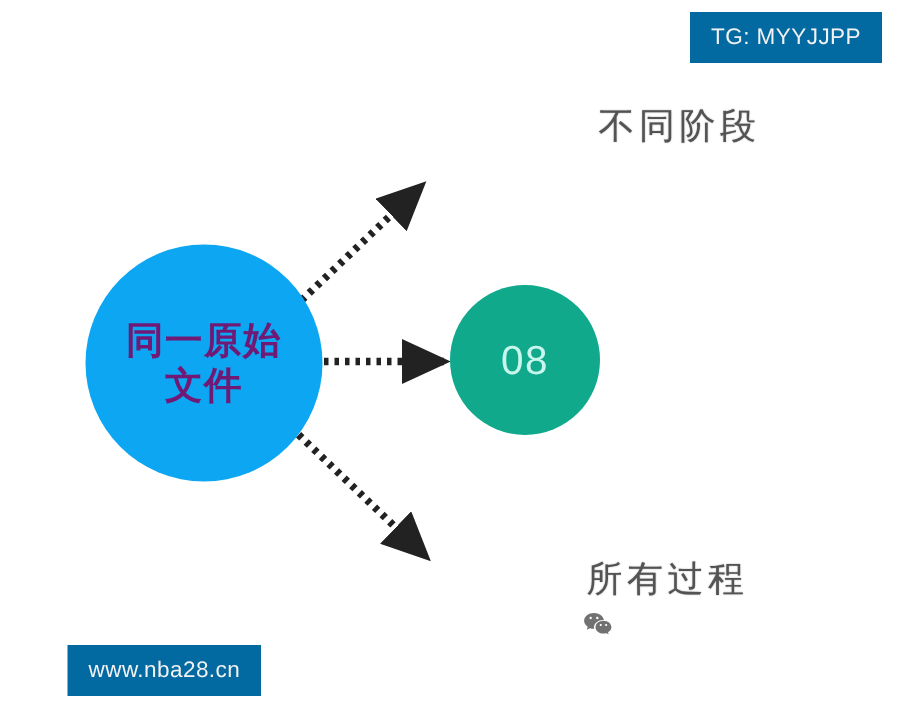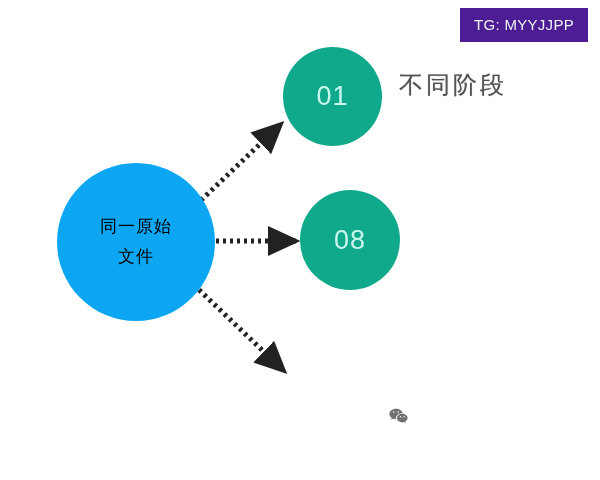--- a/index.html
+++ b/index.html
@@ -38,26 +38,26 @@
     box-sizing: border-box;
   }
   .node-root {
     left: 57px;
     top: 163px;
     width: 158px;
     height: 158px;
     background: #0CA6F2;
   }
   .node-root .root-label {
-    color: #000000;
-    font-size: 17px;
+    color: #701a75;
+    font-size: 25px;
     line-height: 30px;
     letter-spacing: 1px;
     white-space: pre-line;
-    font-weight: 400;
+    font-weight: 700;
   }
   .node-step {
     background: #10A98C;
   }
   .node-step .step-num {
     color: #c8f6ec;
     font-size: 27px;
     line-height: 1;
     letter-spacing: 1px;
     font-weight: 400;
@@ -77,21 +77,21 @@
     opacity: 0.82;
     text-shadow: 0 0 1px rgba(0,0,0,0.55);
   }
   #label-01 { left: 399px; top: 73px; }
   #label-02 { left: 415px; top: 208px; }
   #label-03 { left: 391px; top: 375px; }
 
   
   .wm-badge {
     position: absolute;
-    background: #4c1d95;
+    background: #0369a1;
     color: #f2f2f2;
     font-size: 15px;
     letter-spacing: 0.3px;
     line-height: 1;
     padding: 9px 14px 10px 14px;
     white-space: nowrap;
     margin-left: 31px;
   }
   #wm-tg  { right: 12px; top: 8px; }
   #wm-url { left: 14px; bottom: 16px; }
@@ -131,32 +131,31 @@
     <line x1="216" y1="241" x2="296" y2="241" stroke="#222222" stroke-width="5" stroke-dasharray="3 4" stroke-linecap="butt" marker-end="url(#arrowhead)"></line>
 
     <line x1="194" y1="285" x2="284" y2="371" stroke="#222222" stroke-width="5" stroke-dasharray="3 4" stroke-linecap="butt" marker-end="url(#arrowhead)"></line>
   </svg>
 
   <div class="node-circle node-root">
     <span class="root-label">同一原始
 文件</span>
   </div>
 
-  <div class="node-circle node-step" id="node-01">
-    <span class="step-num">01</span>
-  </div>
   <div class="branch-label" id="label-01">不同阶段</div>
 
   <div class="node-circle node-step" id="node-02">
     <span class="step-num">08</span>
   </div>
 
+  <div class="branch-label" id="label-03">所有过程</div>
 
   <div class="wm-badge" id="wm-tg">TG: MYYJJPP</div>
 
+  <div class="wm-badge" id="wm-url">www.nba28.cn</div>
 
   <div id="wm-wechat">
     <span>
       <svg class="wechat-icon" width="19" height="16" viewBox="0 0 19 16" aria-hidden="true">
         <path d="M7.0 0.7C3.3 0.7 0.4 3.0 0.4 5.9c0 1.6 0.9 3.0 2.4 4.0L2.2 11.8l2.1-1.0c0.7 0.2 1.5 0.4 2.3 0.4
                  0.2 0 0.4 0 0.6 0C7.0 10.8 7.0 10.5 7.0 10.2c0-2.7 2.7-4.9 6.0-4.9 0.2 0 0.4 0 0.6 0C13.2 2.7 10.4 0.7 7.0 0.7z
                  M4.8 4.8c-0.5 0-0.8-0.3-0.8-0.8s0.4-0.8 0.8-0.8 0.8 0.3 0.8 0.8S5.2 4.8 4.8 4.8z
                  M9.2 4.8c-0.5 0-0.8-0.3-0.8-0.8s0.4-0.8 0.8-0.8 0.8 0.3 0.8 0.8S9.7 4.8 9.2 4.8z" fill="#4a4a4a"></path>
         <path d="M18.6 10.1c0-2.4-2.4-4.3-5.3-4.3S8.0 7.7 8.0 10.1s2.4 4.3 5.3 4.3c0.6 0 1.2-0.1 1.8-0.3l1.7 0.8-0.5-1.4
                  C17.6 12.7 18.6 11.5 18.6 10.1z

